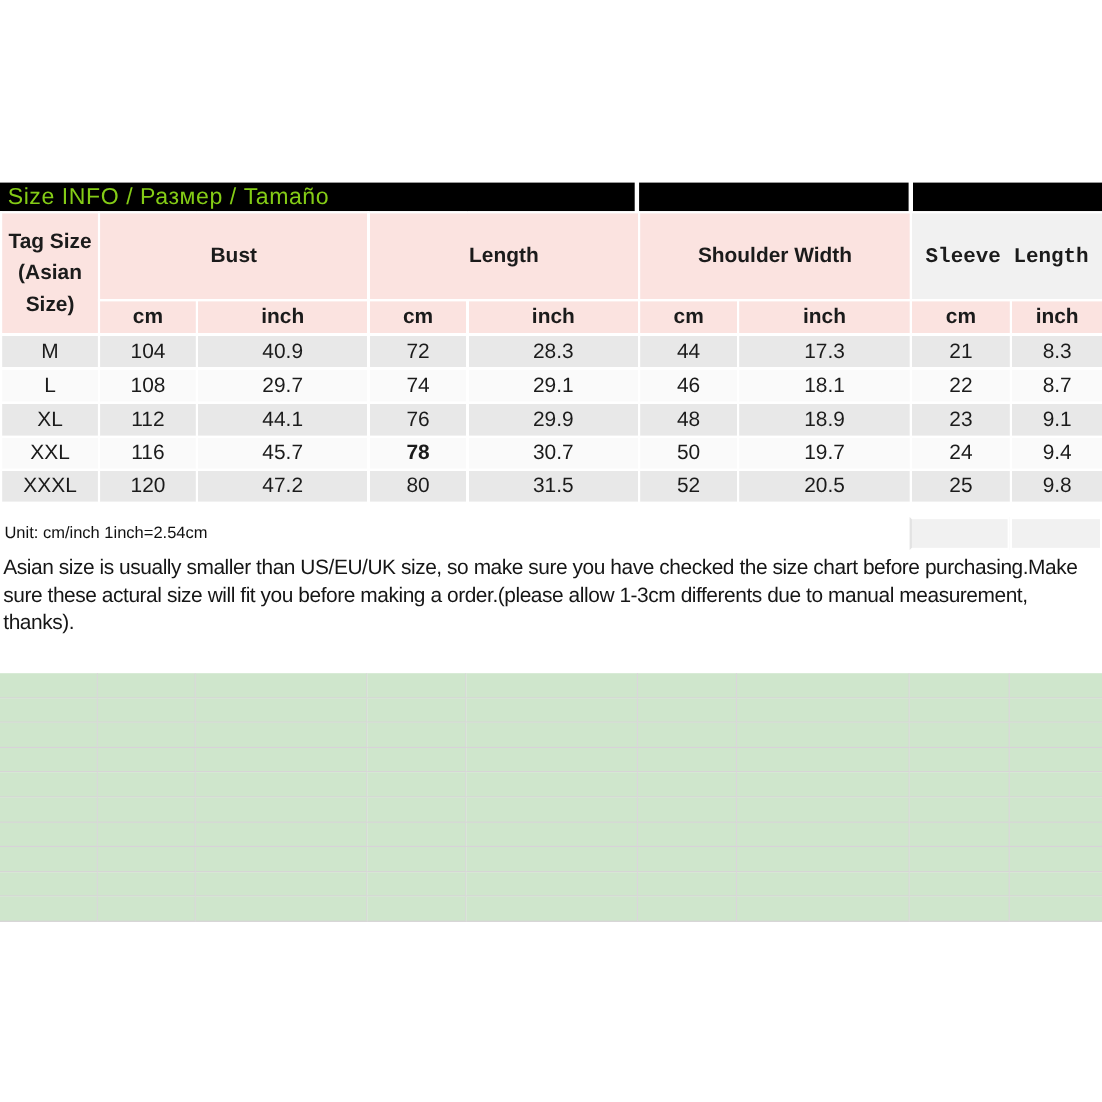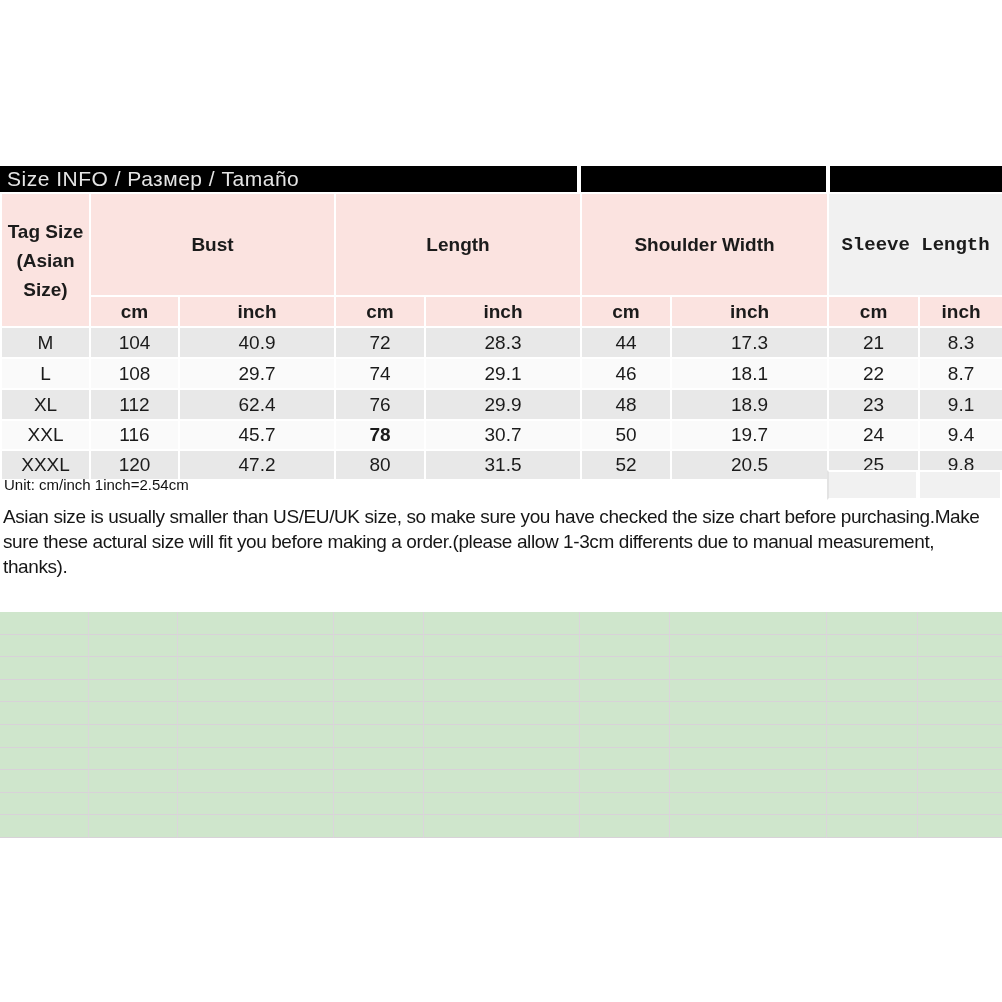--- a/index.html
+++ b/index.html
@@ -18,21 +18,21 @@
     position: absolute;
     top: 166px;
     height: 26px;
     background: #000000;
   }
   .bar-seg.seg1 { left: 0;    width: 577px; }
   .bar-seg.seg2 { left: 581px; width: 245px; }
   .bar-seg.seg3 { left: 830px; width: 172px; }
   .bar-title {
     display: block;
-    color: #e5e5e5;
+    color: #84cc16;
     font-size: 21px;
     line-height: 26px;
     padding-left: 7px;
     white-space: nowrap;
     letter-spacing: 0.5px;
   }
 
   
   table.size-table {
     position: absolute;
@@ -44,21 +44,21 @@
   }
   table.size-table td {
     border: 2px solid #ffffff;
     text-align: center;
     vertical-align: middle;
     font-size: 19px;
     color: #1b1b1b;
     padding: 0;
     overflow: hidden;
   }
-  tr.group-row    { height: 103px; }
+  tr.group-row    { height: 80px; }
   tr.unithead-row { height: 31px; }
   tr.data-row-a   { height: 31px; }
   tr.data-row-b   { height: 30px; }
 
   td.corner-cell {
     background: #fbe3e0;
     font-weight: bold;
     font-size: 21px;
     line-height: 29px;
     vertical-align: top;
@@ -196,21 +196,21 @@
           <td>74</td>
           <td>29.1</td>
           <td>46</td>
           <td>18.1</td>
           <td>22</td>
           <td>8.7</td>
         </tr>
         <tr class="row-dark data-row-a">
           <td class="size-label">XL</td>
           <td>112</td>
-          <td>62.4</td>
+          <td>44.1</td>
           <td>76</td>
           <td>29.9</td>
           <td>48</td>
           <td>18.9</td>
           <td>23</td>
           <td>9.1</td>
         </tr>
         <tr class="row-light data-row-b">
           <td class="size-label">XXL</td>
           <td>116</td>

